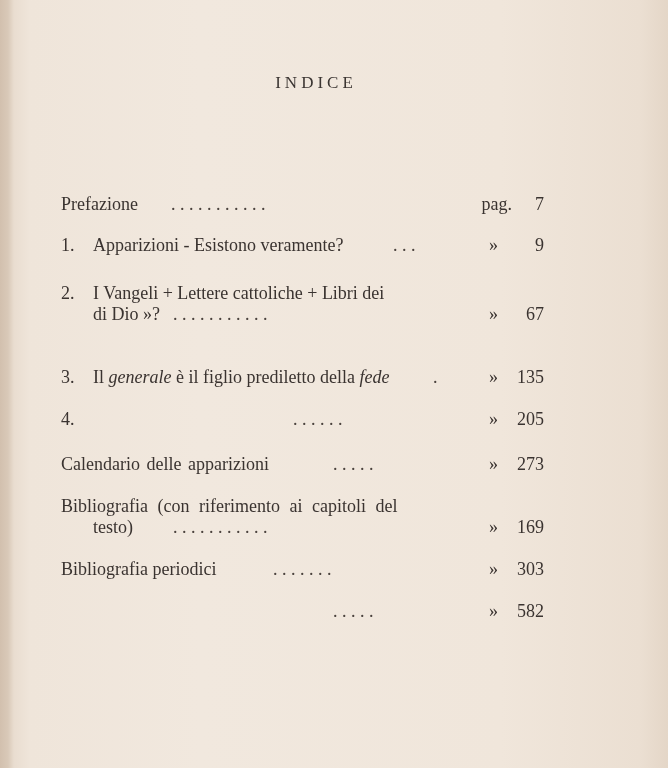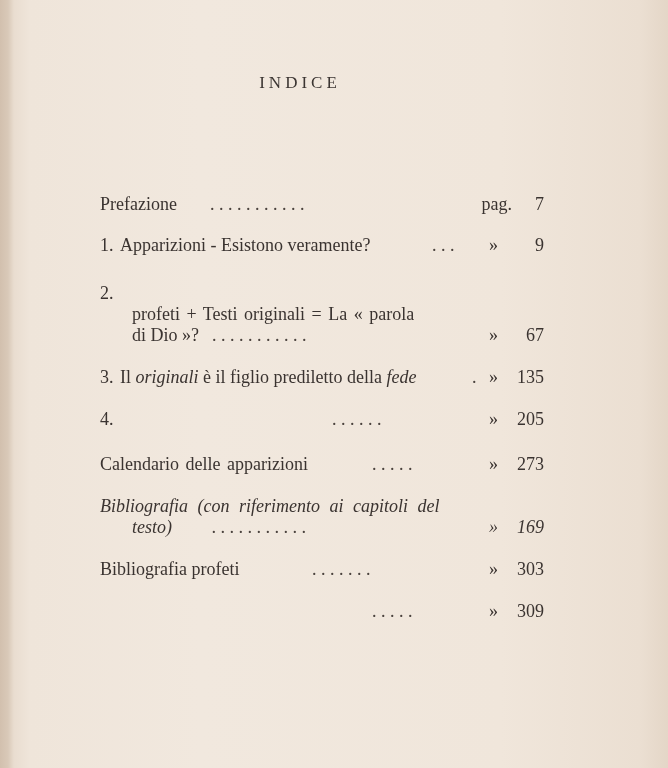--- a/index.html
+++ b/index.html
@@ -16,21 +16,21 @@
       color: #3a3330;
     }
     .page {
       position: absolute;
       left: 0; top: 0;
       width: 668px; height: 768px;
     }
     .title {
       position: absolute;
       top: 73px;
-      left: 0;
+      left: 16px;
       width: 600px;
       text-align: center;
       font-size: 17px;
       letter-spacing: 4px;
       color: #3b3532;
     }
     .toc {
       position: absolute;
       left: 61px;
       width: 483px;
@@ -40,31 +40,30 @@
       position: absolute;
       left: 0;
       width: 483px;
       font-size: 18px;
       line-height: 21px;
     }
     .row {
       position: relative;
       height: 21px;
       white-space: nowrap;
-      margin-left: 39px;
     }
     .num {
       position: absolute;
       left: 0;
     }
     .text {
       position: absolute;
       left: 0;
     }
-    .text.indent { left: 20px; }
+    .text.indent { left: 32px; }
     .text.hang { left: 32px; }
     .dots {
       position: absolute;
       letter-spacing: 0;
       color: #4a423d;
     }
     .marker {
       position: absolute;
       right: 46px;
       text-align: right;
@@ -101,36 +100,34 @@
         <span class="text indent">Apparizioni - Esistono veramente?</span>
         <span class="dots" style="left:332px;">. . .</span>
         <span class="marker">»</span>
         <span class="page-num">9</span>
       </div>
     </div>
 
     <div class="entry" style="top:283px;">
       <div class="row">
         <span class="num">2.</span>
-      </div>
-      <div class="row">
-        <span class="text hang" style="word-spacing:2px;">profeti  +  Testi  originali  =  La « parola</span>
+        <span class="text indent">I Vangeli + Lettere cattoliche + Libri dei</span>
       </div>
       <div class="row">
         <span class="text hang">di Dio »?</span>
         <span class="dots" style="left:112px;">. . . . . . . . . . .</span>
         <span class="marker">»</span>
         <span class="page-num">67</span>
       </div>
     </div>
 
     <div class="entry" style="top:367px;">
       <div class="row">
         <span class="num">3.</span>
-        <span class="text indent"><span>Il </span><i>originali</i><span> è il figlio prediletto della </span><i>fede</i></span>
+        <span class="text indent"><span>Il </span><i>generale</i><span> è il figlio prediletto della </span><i>fede</i></span>
         <span class="dots" style="left:372px;">.</span>
         <span class="marker">»</span>
         <span class="page-num">135</span>
       </div>
     </div>
 
     <div class="entry" style="top:409px;">
       <div class="row">
         <span class="num">4.</span>
         <span class="dots" style="left:232px;">. . . . . .</span>
@@ -141,43 +138,43 @@
 
     <div class="entry" style="top:454px;">
       <div class="row">
         <span class="text" style="word-spacing:2px;text-align:right;">Calendario delle apparizioni</span>
         <span class="dots" style="left:272px;">. . . . .</span>
         <span class="marker">»</span>
         <span class="page-num">273</span>
       </div>
     </div>
 
-    <div class="entry" style="top:496px;font-style:italic;">
+    <div class="entry" style="top:496px;">
       <div class="row">
         <span class="text" style="word-spacing:5px;">Bibliografia (con riferimento ai capitoli del</span>
       </div>
       <div class="row">
         <span class="text hang">testo)</span>
         <span class="dots" style="left:112px;">. . . . . . . . . . .</span>
         <span class="marker">»</span>
         <span class="page-num">169</span>
       </div>
     </div>
 
     <div class="entry" style="top:559px;">
       <div class="row">
-        <span class="text">Bibliografia profeti</span>
+        <span class="text">Bibliografia periodici</span>
         <span class="dots" style="left:212px;">. . . . . . .</span>
         <span class="marker">»</span>
         <span class="page-num">303</span>
       </div>
     </div>
 
     <div class="entry" style="top:601px;">
       <div class="row">
         <span class="dots" style="left:272px;">. . . . .</span>
         <span class="marker">»</span>
-        <span class="page-num">309</span>
+        <span class="page-num">582</span>
       </div>
     </div>
 
   </div>
 </div>
 
 </body></html>

